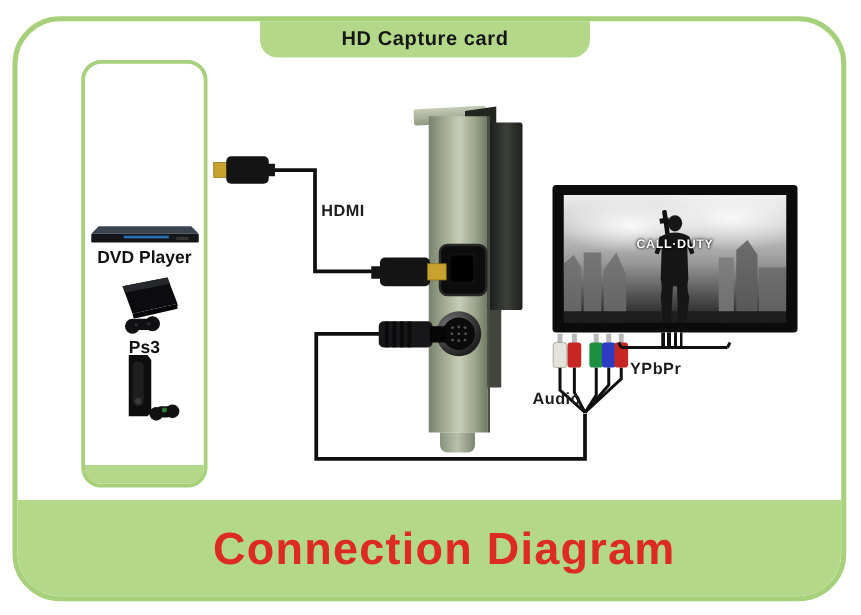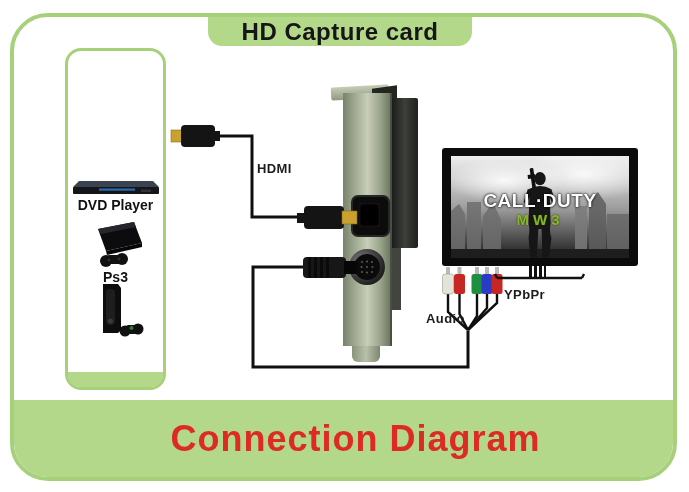--- a/index.html
+++ b/index.html
@@ -6,21 +6,21 @@
   .page{position:relative;width:689px;height:492px;background:#fff;overflow:hidden;
         font-family:"Liberation Sans",sans-serif;}
   .abs{position:absolute;}
 
   
   .frame{left:10px;top:13px;width:659px;height:460px;border:4px solid #a7d07b;border-radius:38px;}
 
   
   .header-tab{left:208px;top:17px;width:264px;height:29px;background:#b4d88a;
               border-radius:0 0 14px 14px;display:flex;align-items:center;justify-content:center;z-index:3;}
-  .header-tab span{font-size:24px;font-weight:700;color:#161616;letter-spacing:.5px;}
+  .header-tab span{font-size:16px;font-weight:700;color:#161616;letter-spacing:.5px;}
 
   
   .footer-band{left:14px;top:400px;width:659px;height:77px;background:#b4d88a;
                border-radius:0 0 34px 34px;display:flex;align-items:center;justify-content:center;z-index:2;}
   .footer-band span{font-size:36px;font-weight:700;color:#dd2a23;letter-spacing:1px;margin-left:24px;}
 
   
   .device-panel{left:65px;top:48px;width:95px;height:336px;background:#fff;border:3px solid #a7d07b;
                 border-radius:16px;z-index:2;}
   .device-panel .panel-foot{position:absolute;left:0;bottom:0;width:100%;height:15px;background:#b4d88a;
@@ -52,21 +52,21 @@
 
   
   .tv{left:442px;top:148px;width:196px;height:118px;background:#0b0b0b;border-radius:3px;z-index:2;}
   .tv-screen{position:absolute;left:9px;top:8px;width:178px;height:102px;overflow:hidden;
      background:linear-gradient(180deg,#ececec 0%,#cfcfcf 22%,#9b9b9b 52%,#555 78%,#1d1d1d 100%);}
   .clouds{position:absolute;left:0;top:0;width:100%;height:60%;
      background:radial-gradient(ellipse 60px 22px at 30% 40%,rgba(255,255,255,.9),rgba(255,255,255,0)),
                 radial-gradient(ellipse 70px 26px at 75% 30%,rgba(255,255,255,.85),rgba(255,255,255,0));}
   .soldier{position:absolute;left:50%;bottom:0;transform:translateX(-50%);height:90px;}
   .cod-logo{position:absolute;left:0;top:33%;width:100%;text-align:center;z-index:3;}
-  .cod-logo .t1{display:block;color:#fff;font-weight:700;font-size:19px;letter-spacing:.5px;
+  .cod-logo .t1{display:block;color:#fff;font-weight:700;font-size:10px;letter-spacing:.5px;
                 text-shadow:0 0 3px #000,0 0 1px #000;}
   .cod-logo .t2{display:block;color:#85b827;font-weight:700;font-size:15px;letter-spacing:4px;
                 text-shadow:0 0 2px #223300;margin-top:-1px;}
   .tv-neck{left:529px;top:266px;width:17px;height:11px;background:
      repeating-linear-gradient(90deg,#101010 0 3px,#fff 3px 5px);z-index:2;}
 
   
   .wires{left:0;top:0;width:689px;height:492px;z-index:4;pointer-events:none;}
 
   
@@ -180,21 +180,20 @@
         <rect x="0" y="93" width="178" height="9" fill="#1e1e1e"></rect>
       </svg>
       <svg class="soldier" viewBox="0 0 60 110">
         <rect x="20" y="0" width="4.5" height="40" rx="1.5" transform="rotate(-8 22 20)" fill="#101010"></rect>
         <rect x="15" y="8" width="9" height="5" transform="rotate(-8 19 10)" fill="#101010"></rect>
         <ellipse cx="30" cy="13" rx="7" ry="8" fill="#161616"></ellipse>
         <path d="M16 26 q14 -8 28 0 l5 16 -4 1.5 -3 -8 1 32 q-2 10 1 18 l-3 24 h-8 l-1 -35 h-4 l-2 35 h-8 l-2 -25 q2 -8 0 -17 l1 -32 -3 8 -4 -1.5 5 -16 z" fill="#161616"></path>
       </svg>
       <div class="cod-logo">
         <span class="t1">CALL·DUTY</span>
-        <span class="t2">MW3</span>
       </div>
     </div>
   </div>
   <div class="abs tv-neck"></div>
 
   <svg class="abs wires" viewBox="0 0 689 492">
 
     <path d="M214 136 H252 V217 H304" fill="none" stroke="#0f0f0f" stroke-width="3"></path>
 
     <g>

